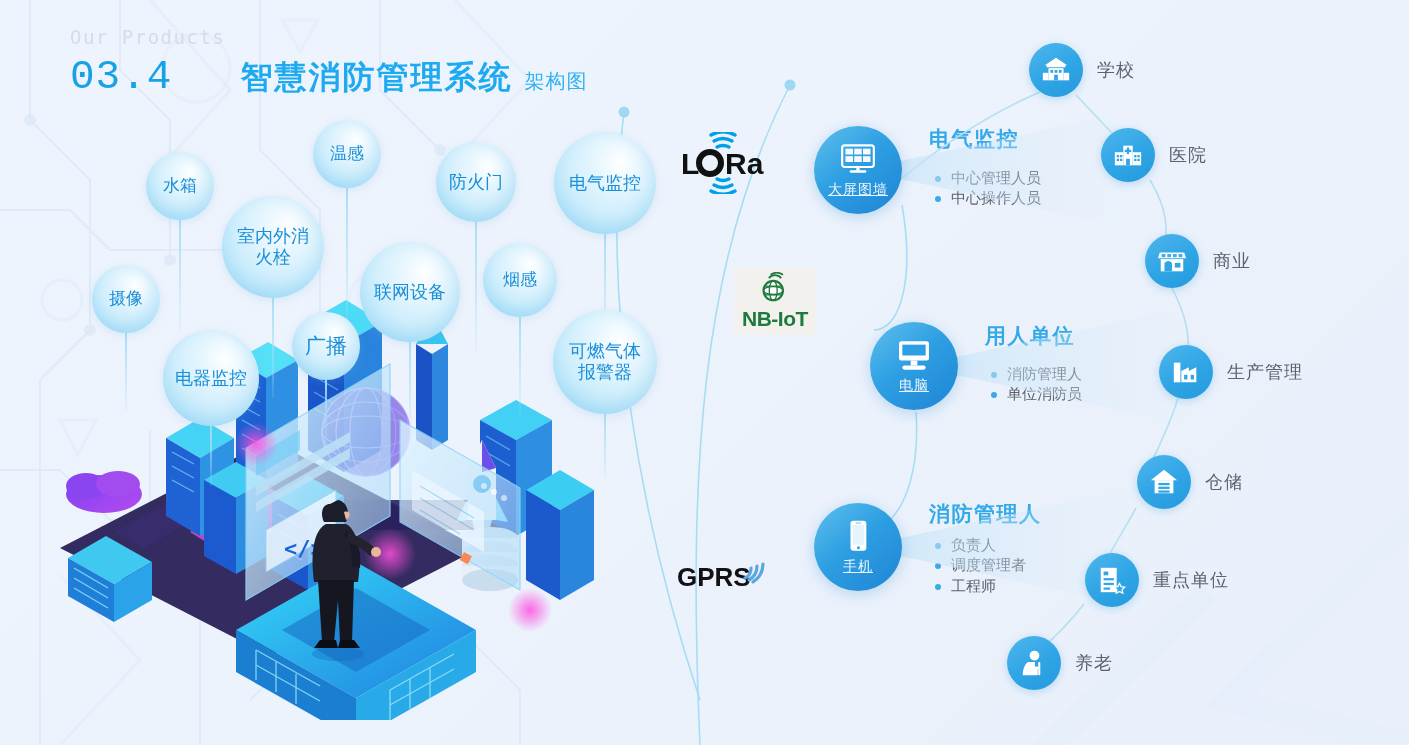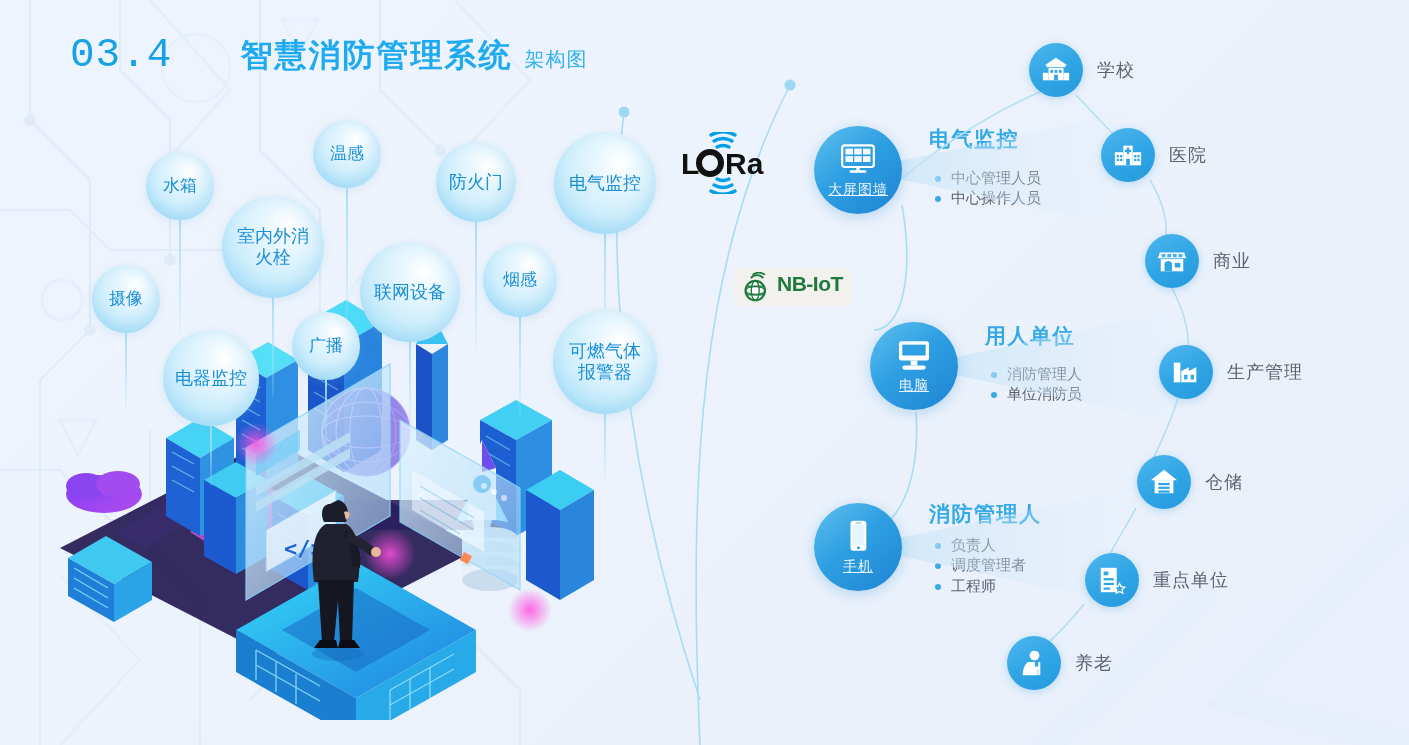--- a/index.html
+++ b/index.html
@@ -140,20 +140,21 @@
       <polygon points="60,420 96,420 78,455"></polygon>
       <polygon points="282,20 318,20 300,52"></polygon>
     </g>
     <g stroke="#e6eefb" stroke-width="26" fill="none" opacity="0.55" stroke-linecap="square">
       <path d="M1409 520 L1230 700 L1409 745"></path>
       <path d="M1050 745 L1200 600"></path>
     </g>
   </svg>
 
   <div id="header">
+    <div id="eyebrow">Our Products</div>
     <div id="title-row">
       <div id="sec-num">03.4</div>
       <div id="main-title">智慧消防管理系统</div>
       <div id="sub-title">架构图</div>
     </div>
   </div>
 
   <svg class="bg-svg" viewBox="0 0 1409 745" style="z-index:2">
     <g stroke="#a7dcf5" stroke-width="1.6" fill="none">
       <path d="M624 112 C 600 300, 640 520, 700 700"></path>
@@ -416,21 +417,21 @@
       </div>
       <div class="stem" style="left: 346px; top: 188px; height: 140px;"></div>
       <div class="bubble" style="left: 313px; top: 120px; width: 68px; height: 68px; font-size: 17px;">
         <span>温感</span>
       </div>
       <div class="stem" style="left: 210px; top: 426px; height: 60px;"></div>
       <div class="bubble" style="left: 163px; top: 330px; width: 96px; height: 96px; font-size: 18px;">
         <span>电器监控</span>
       </div>
       <div class="stem" style="left: 325px; top: 380px; height: 70px;"></div>
-      <div class="bubble" style="left: 292px; top: 312px; width: 68px; height: 68px; font-size: 17px;">
+      <div class="bubble" style="left: 292px; top: 312px; width: 68px; height: 68px; font-size: 21px;">
         <span>广播</span>
       </div>
       <div class="stem" style="left: 409px; top: 342px; height: 85px;"></div>
       <div class="bubble" style="left: 360px; top: 242px; width: 100px; height: 100px; font-size: 18px;">
         <span>联网设备</span>
       </div>
       <div class="stem" style="left: 475px; top: 222px; height: 130px;"></div>
       <div class="bubble" style="left: 436px; top: 142px; width: 80px; height: 80px; font-size: 18px; text-align: right;">
         <span>防火门</span>
       </div>
@@ -458,38 +459,48 @@
         <path d="M35 53 A 19 19 0 0 0 53 53"></path>
         <path d="M32 59 A 25 25 0 0 0 56 59"></path>
       </g>
       <text x="2" y="42" font-family="'Liberation Sans',sans-serif" font-size="30" font-weight="bold" fill="#111">L</text>
       <circle cx="31" cy="31" r="11" fill="none" stroke="#111" stroke-width="6"></circle>
       <text x="46" y="42" font-family="'Liberation Sans',sans-serif" font-size="30" font-weight="bold" fill="#111">Ra</text>
     </svg>
   </div>
 
   <div class="proto" style="left:734px; top:268px;">
-    <div style="background:#f2f1ee; padding:4px 8px; display:flex; align-items:flex-start; gap:5px;">
+    <div style="background:#f2f1ee; padding:4px 8px; display:flex; align-items:center; gap:5px;flex-direction:column;">
       <svg width="30" height="30" viewBox="0 0 34 34">
         <g stroke="#1f7a3d" stroke-width="2" fill="none">
           <path d="M10 7 A 9 9 0 0 1 24 7"></path>
           <path d="M12 3 A 13 13 0 0 1 26 3"></path>
         </g>
         <circle cx="15" cy="21" r="11" fill="#fff" stroke="#1f7a3d" stroke-width="2.4"></circle>
         <g stroke="#1f7a3d" stroke-width="1.5" fill="none">
           <ellipse cx="15" cy="21" rx="11" ry="4.5"></ellipse>
           <ellipse cx="15" cy="21" rx="4.5" ry="11"></ellipse>
           <path d="M5 16 H25 M5 26 H25"></path>
         </g>
       </svg>
       <span class="proto-label" style="font-size:21px; color:#1f7a3d;">NB-IoT</span>
     </div>
   </div>
 
 
+  <div class="proto" style="left:677px; top:550px;">
+    <svg width="92" height="48" viewBox="0 0 92 48">
+      <text x="0" y="36" font-family="'Liberation Sans',sans-serif" font-size="26" font-weight="bold" fill="#111">GPRS</text>
+      <g stroke="#5aa7e0" stroke-width="3.2" fill="none" stroke-linecap="round">
+        <path d="M68 28 A 10 10 0 0 0 74 18"></path>
+        <path d="M72 30 A 16 16 0 0 0 80 16"></path>
+        <path d="M76 32 A 22 22 0 0 0 86 14"></path>
+      </g>
+    </svg>
+  </div>
 
   <div id="roles">
       <svg class="role-wedge" width="270" height="120" style="left: 858px; top: 110px;">
         <defs>
           <linearGradient id="wg0" x1="0" y1="0" x2="1" y2="0">
       <stop offset="0%" stop-color="#bfe2f7" stop-opacity="0.75"></stop>
       <stop offset="100%" stop-color="#dcecfa" stop-opacity="0.05"></stop>
           </linearGradient>
         </defs>
     <polygon points="0,60 270,2 270,118" fill="url(#wg0)"></polygon>

